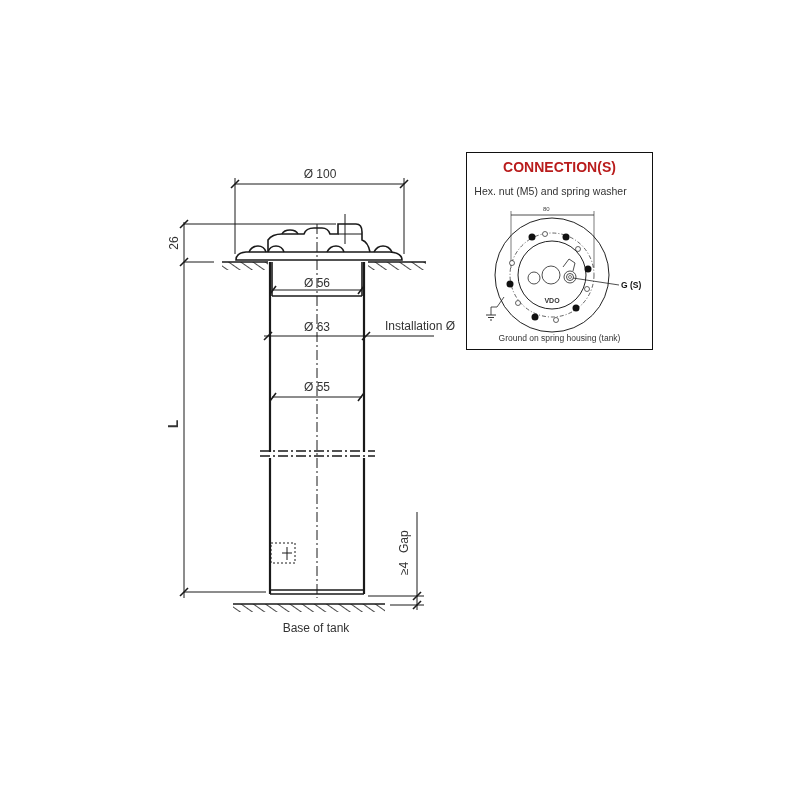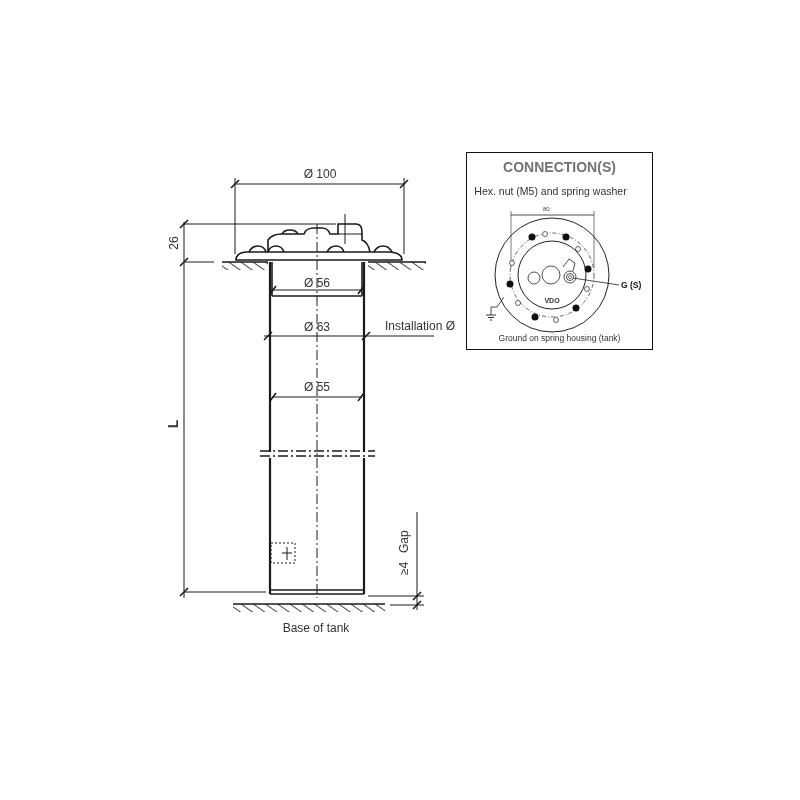--- a/index.html
+++ b/index.html
@@ -6,21 +6,21 @@
     body { width: 800px; height: 800px; position: relative; overflow: hidden; font-family: "Liberation Sans", sans-serif; }
     #drawing { position: absolute; left: 0; top: 0; width: 800px; height: 800px; }
     .stroke { stroke: #1a1a1a; fill: none; }
     .thin { stroke-width: 1; }
     .med { stroke-width: 1.6; }
     .thick { stroke-width: 2.2; }
     .dash-center { stroke-dasharray: 10 3 2 3; }
     .dotted { stroke-dasharray: 2 2; }
     .lbl { font-family: "Liberation Sans", sans-serif; fill: #333; }
     .conn-box { position: absolute; left: 466px; top: 152px; width: 187px; height: 198px; border: 1.5px solid #111; background: #fff; box-sizing: border-box; }
-    .conn-title { position: absolute; left: 0; right: 0; top: 6px; text-align: center; font-weight: bold; font-size: 14px; color: #737373; }
+    .conn-title { position: absolute; left: 0; right: 0; top: 6px; text-align: center; font-weight: bold; font-size: 14px; color: #b91c1c; }
     .conn-sub { position: absolute; left: 0; right: 18px; top: 32px; text-align: center; font-size: 10.5px; color: #333; }
     .conn-foot { position: absolute; left: 0; right: 0; top: 180px; text-align: center; font-size: 8.5px; color: #333; }
     .conn-svg { position: absolute; left: 0; top: 0; width: 187px; height: 198px; }
   </style>
 </head>
 <body>
 
 <svg id="drawing" viewBox="0 0 800 800" xmlns="http://www.w3.org/2000/svg">
   <defs>
     <pattern id="hatch" patternUnits="userSpaceOnUse" width="7" height="7" patternTransform="rotate(-55)">

